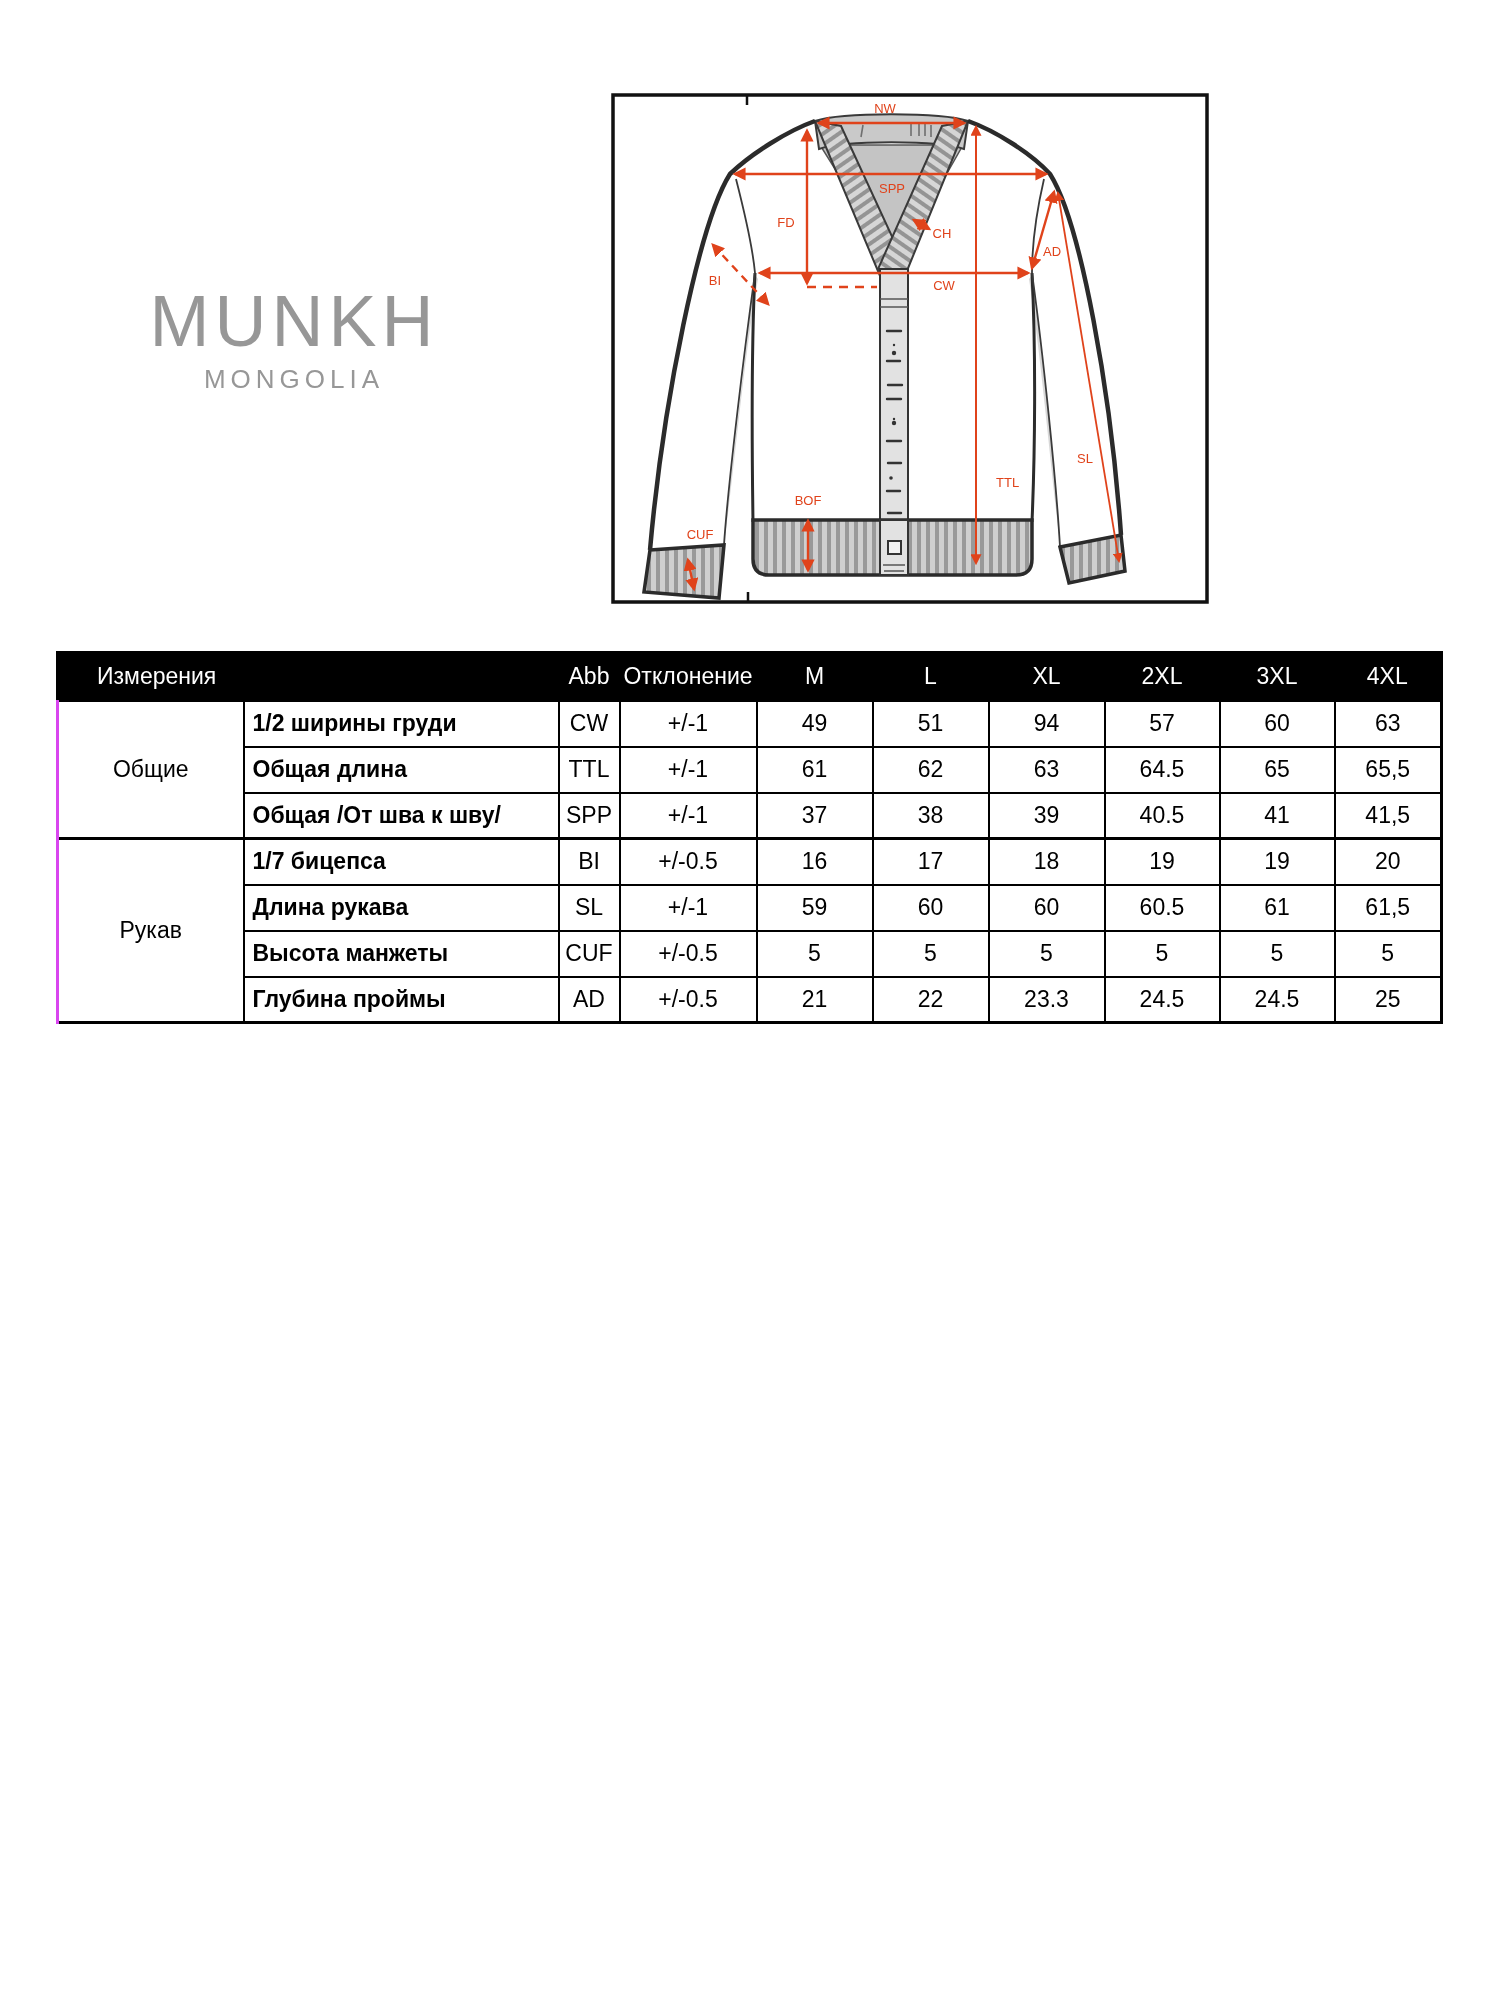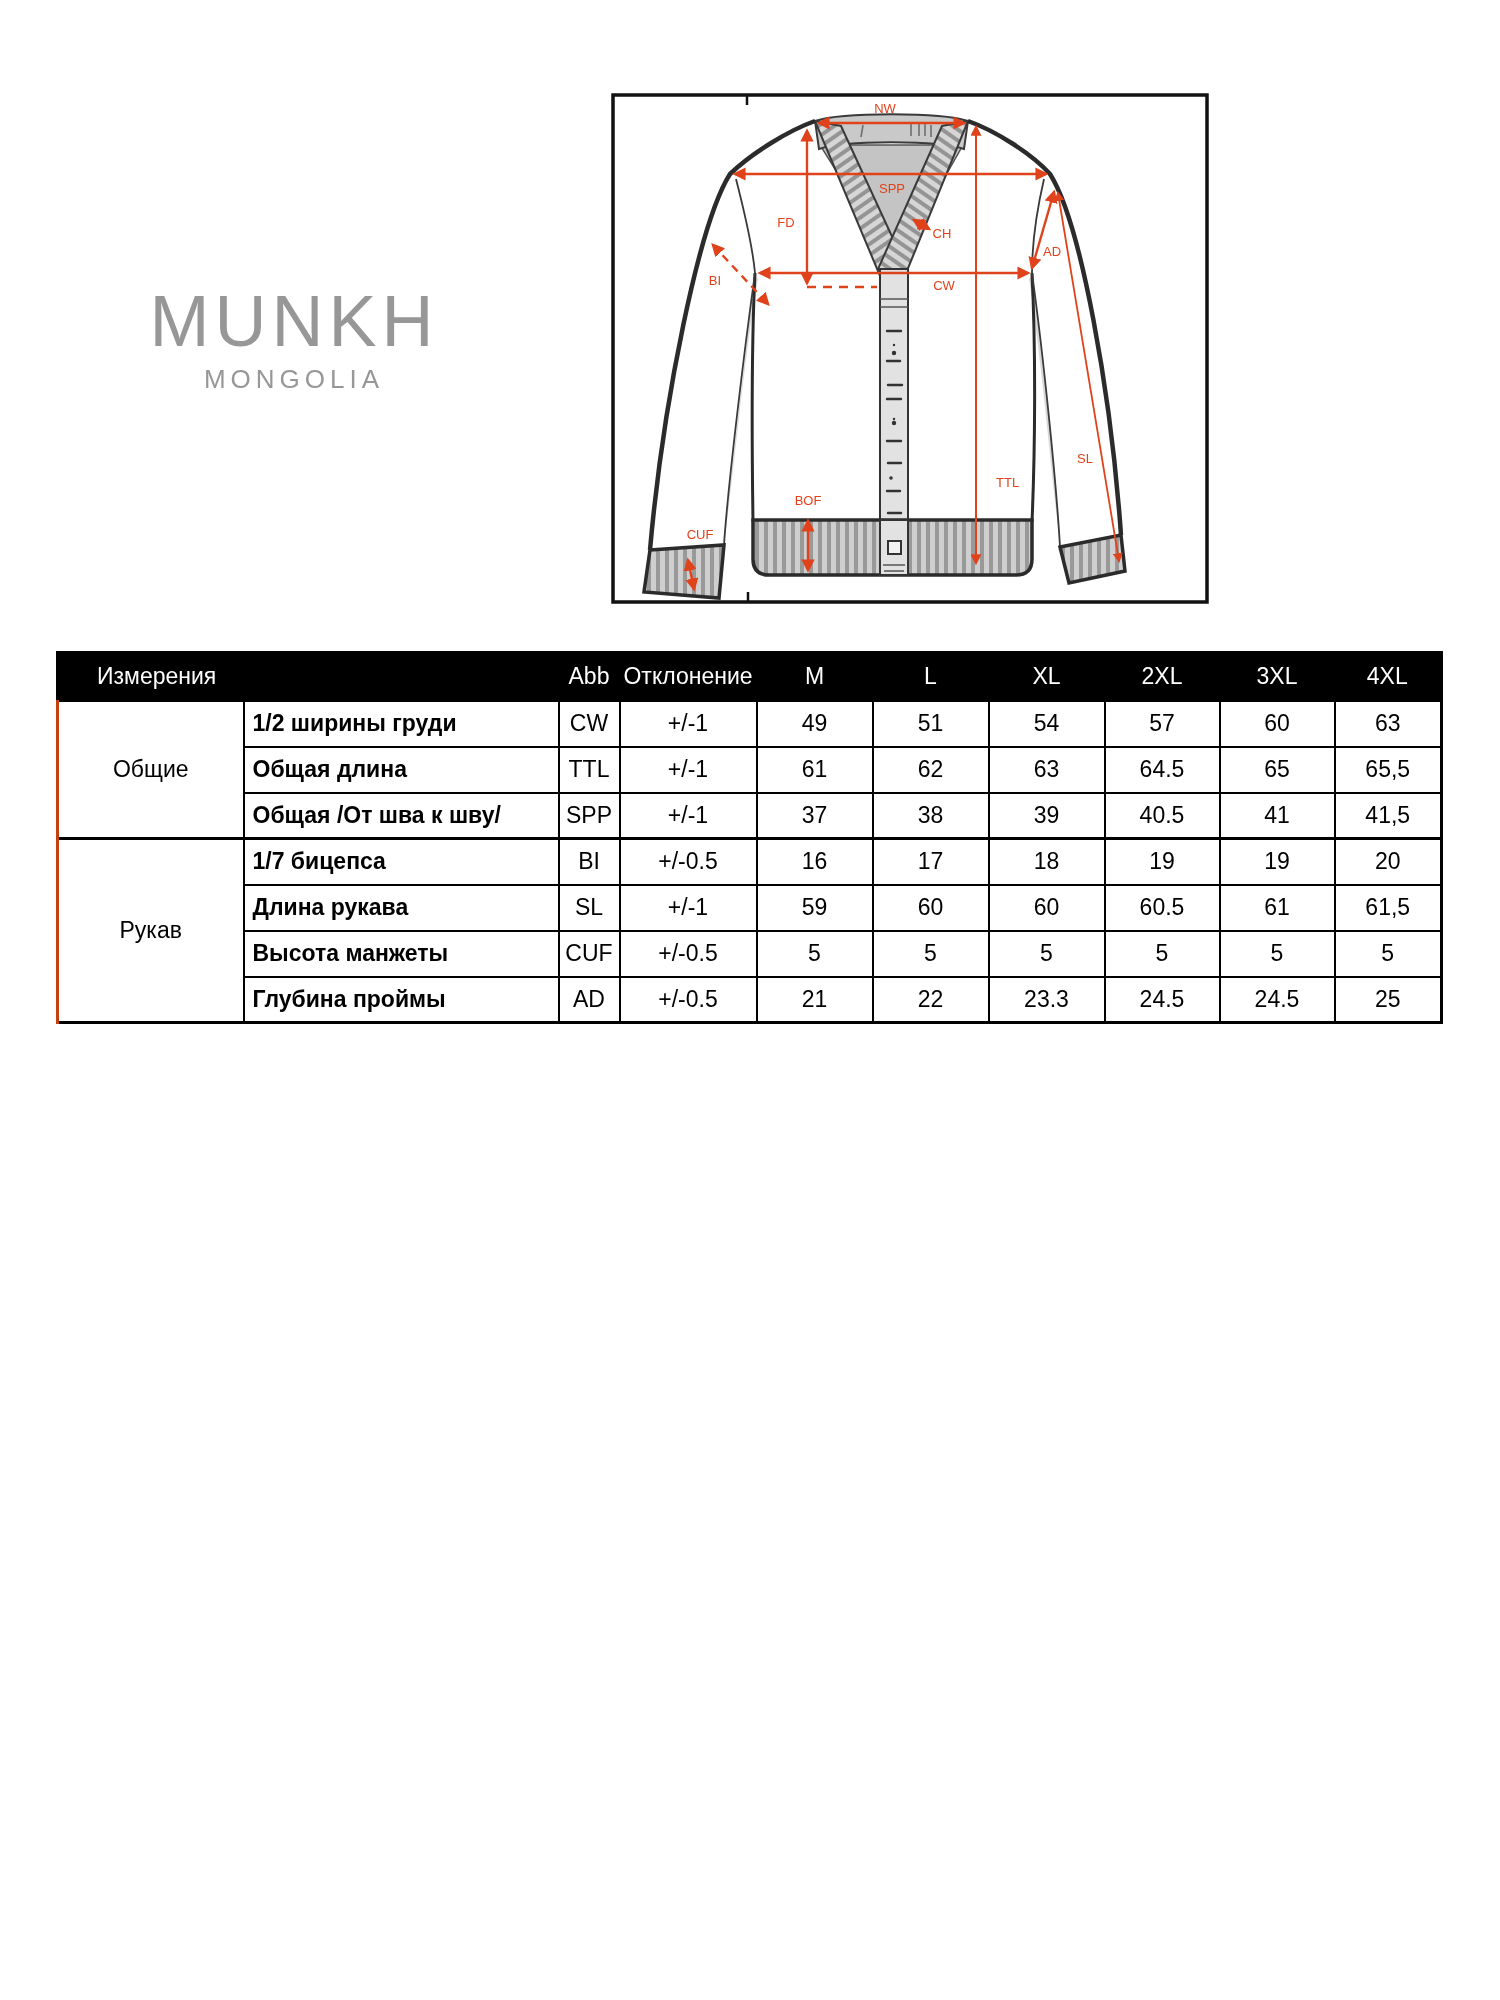--- a/index.html
+++ b/index.html
@@ -18,21 +18,21 @@
   
   .size-table { position:absolute; left:56px; top:651px; width:1384px;
                 border-collapse:collapse; table-layout:fixed; font-size:23px; }
   .size-table th, .size-table td { border:2px solid #000; height:46px; text-align:center;
                 vertical-align:middle; overflow:hidden; white-space:nowrap; }
   .size-table { border:3px solid #000; }
   .size-table thead th { background:#000; color:#fff; border:none; height:48px; font-weight:400; }
   .size-table thead th.h-meas { text-align:left; padding-left:38px;margin-top:32px; }
   .size-table td.cell-name { text-align:left; padding-left:8px;font-weight:bold; }
   .size-table tr.group-start td { border-top:3px solid #000; }
-  .size-table td.cell-group { border-left:3px solid #c2410c; }
+  .size-table td.cell-group { border-left:3px solid #d946ef; }
 </style>
 </head>
 <body>
 
 <div class="page">
 
   <div class="logo">
     <div class="brand">MUNKH</div>
     <div class="subtitle">MONGOLIA</div>
   </div>
@@ -153,21 +153,21 @@
       </tr>
     </thead>
     <tbody>
       <tr>
         <td rowspan="3" class="cell-group">Общие</td>
         <td class="cell-name">1/2 ширины груди</td>
         <td>CW</td>
         <td>+/-1</td>
         <td>49</td>
         <td>51</td>
-        <td>54</td>
+        <td>94</td>
         <td>57</td>
         <td>60</td>
         <td>63</td>
       </tr>
       <tr>
         <td class="cell-name">Общая длина</td>
         <td>TTL</td>
         <td>+/-1</td>
         <td>61</td>
         <td>62</td>

